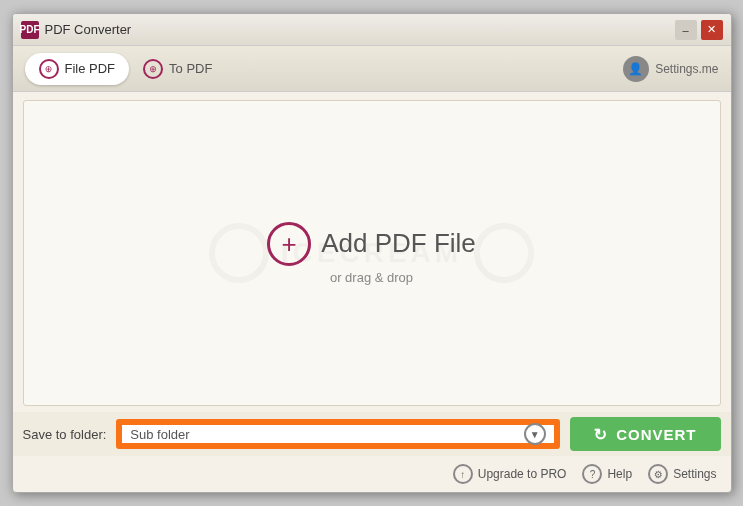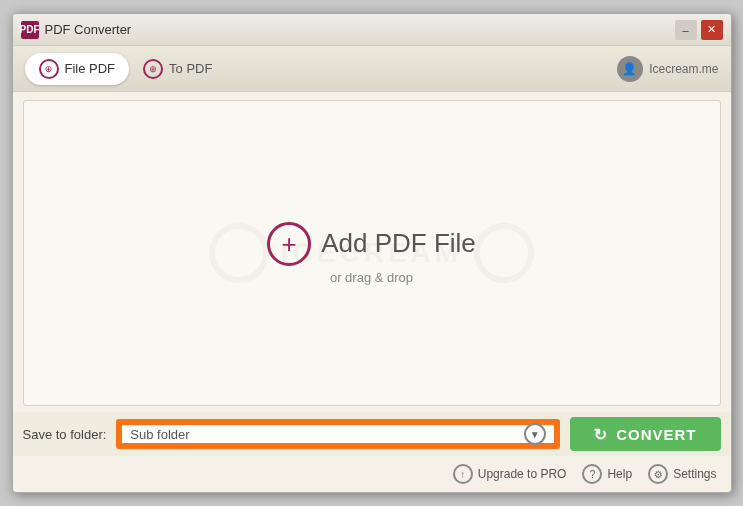--- a/index.html
+++ b/index.html
@@ -337,21 +337,21 @@
     <div class="tab active">
       <div class="tab-icon">⊕</div>
       <span>File PDF</span>
     </div>
     <div class="tab">
       <div class="tab-icon">⊕</div>
       <span>To PDF</span>
     </div>
     <div class="brand-area">
       <div class="brand-icon">👤</div>
-      <span>Icecream.me</span>
+      <span>Settings.me</span>
     </div>
   </div>
 
   <div class="main-content">
 
     <div class="watermark">
       <div class="watermark-inner">
         <div class="watermark-circle"></div>
         <div class="watermark-text">Icecream</div>
         <div class="watermark-circle"></div>

